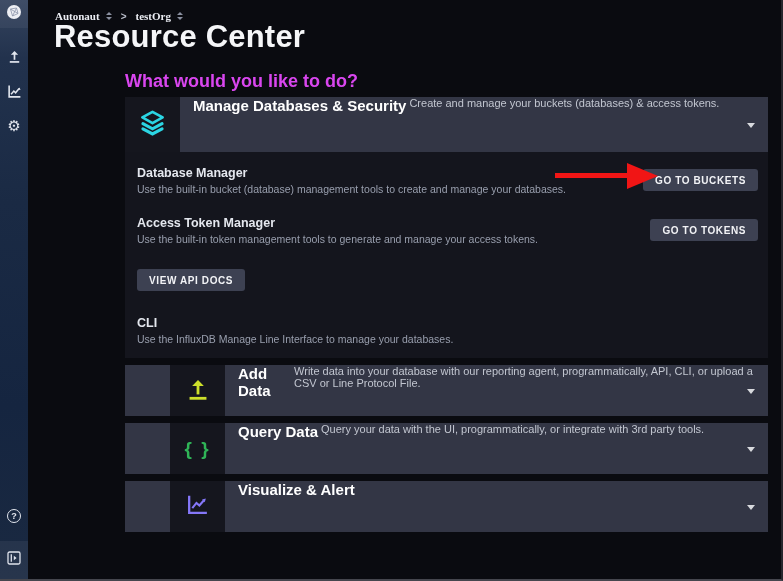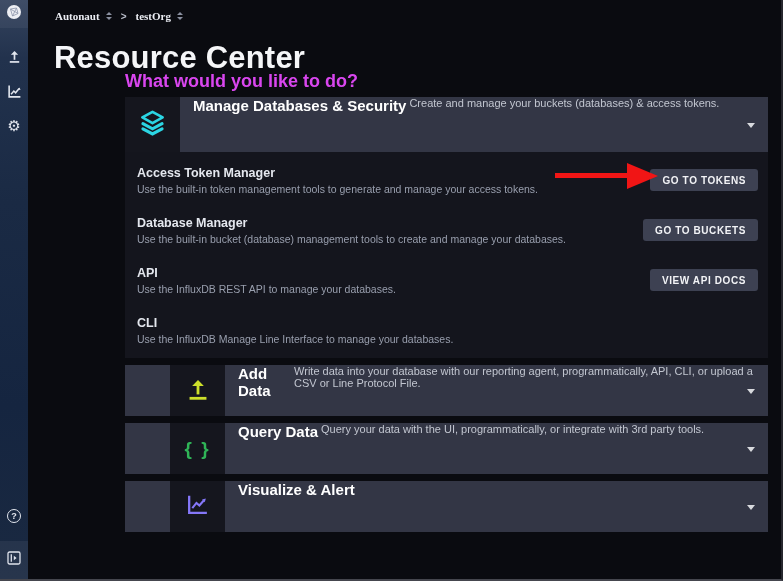--- a/index.html
+++ b/index.html
@@ -45,21 +45,21 @@
   .crumb { display:flex; align-items:center; gap:6px; cursor:pointer;font-family:Liberation Serif, serif; }
   .crumb-label { font-size:11px; font-weight:700; color:#eceef4; }
   .sorter { display:flex; flex-direction:column; gap:2px; }
   .sorter i { display:block; width:0; height:0; border-left:3px solid transparent; border-right:3px solid transparent; }
   .sorter .up   { border-bottom:3.5px solid #8a90a0; }
   .sorter .down { border-top:3.5px solid #8a90a0; }
   .crumb-sep { font-size:10px; font-weight:700; color:#b9bdc9; }
 
   
   .page-title {
-    position:absolute; left:54px; top:40px;
+    position:absolute; left:54px; top:19px;
     font-size:31px; font-weight:700; color:#f5f6f8; letter-spacing:0.2px;
   }
   .page-subtitle {
     position:absolute; left:125px; top:71px;
     font-size:18px; font-weight:700; color:#d946ef;
   }
 
   
   .cards { position:absolute; left:125px; top:97px; width:643px; }
   .card { width:100%; }
@@ -197,39 +197,35 @@
         <div class="head-text">
           <div class="card-title">Manage Databases &amp; Security</div>
           <div class="card-desc">Create and manage your buckets (databases) &amp; access tokens.</div>
         </div>
         <span class="caret"></span>
       </div>
 
       <div class="card-body">
         <div class="resource-row">
           <div class="row-text">
+            <div class="row-title">Database Manager</div>
+            <div class="row-desc">Use the built-in bucket (database) management tools to create and manage your databases.</div>
+          </div>
+          <button class="row-btn">GO TO BUCKETS</button>
+        </div>
+
+        <div class="resource-row">
+          <div class="row-text">
             <div class="row-title">Access Token Manager</div>
             <div class="row-desc">Use the built-in token management tools to generate and manage your access tokens.</div>
           </div>
           <button class="row-btn">GO TO TOKENS</button>
         </div>
 
         <div class="resource-row">
-          <div class="row-text">
-            <div class="row-title">Database Manager</div>
-            <div class="row-desc">Use the built-in bucket (database) management tools to create and manage your databases.</div>
-          </div>
-          <button class="row-btn">GO TO BUCKETS</button>
-        </div>
-
-        <div class="resource-row">
-          <div class="row-text">
-            <div class="row-title">API</div>
-            <div class="row-desc">Use the InfluxDB REST API to manage your databases.</div>
-          </div>
           <button class="row-btn">VIEW API DOCS</button>
         </div>
 
         <div class="resource-row">
           <div class="row-text">
             <div class="row-title">CLI</div>
             <div class="row-desc">Use the InfluxDB Manage Line Interface to manage your databases.</div>
           </div>
         </div>
       </div>

